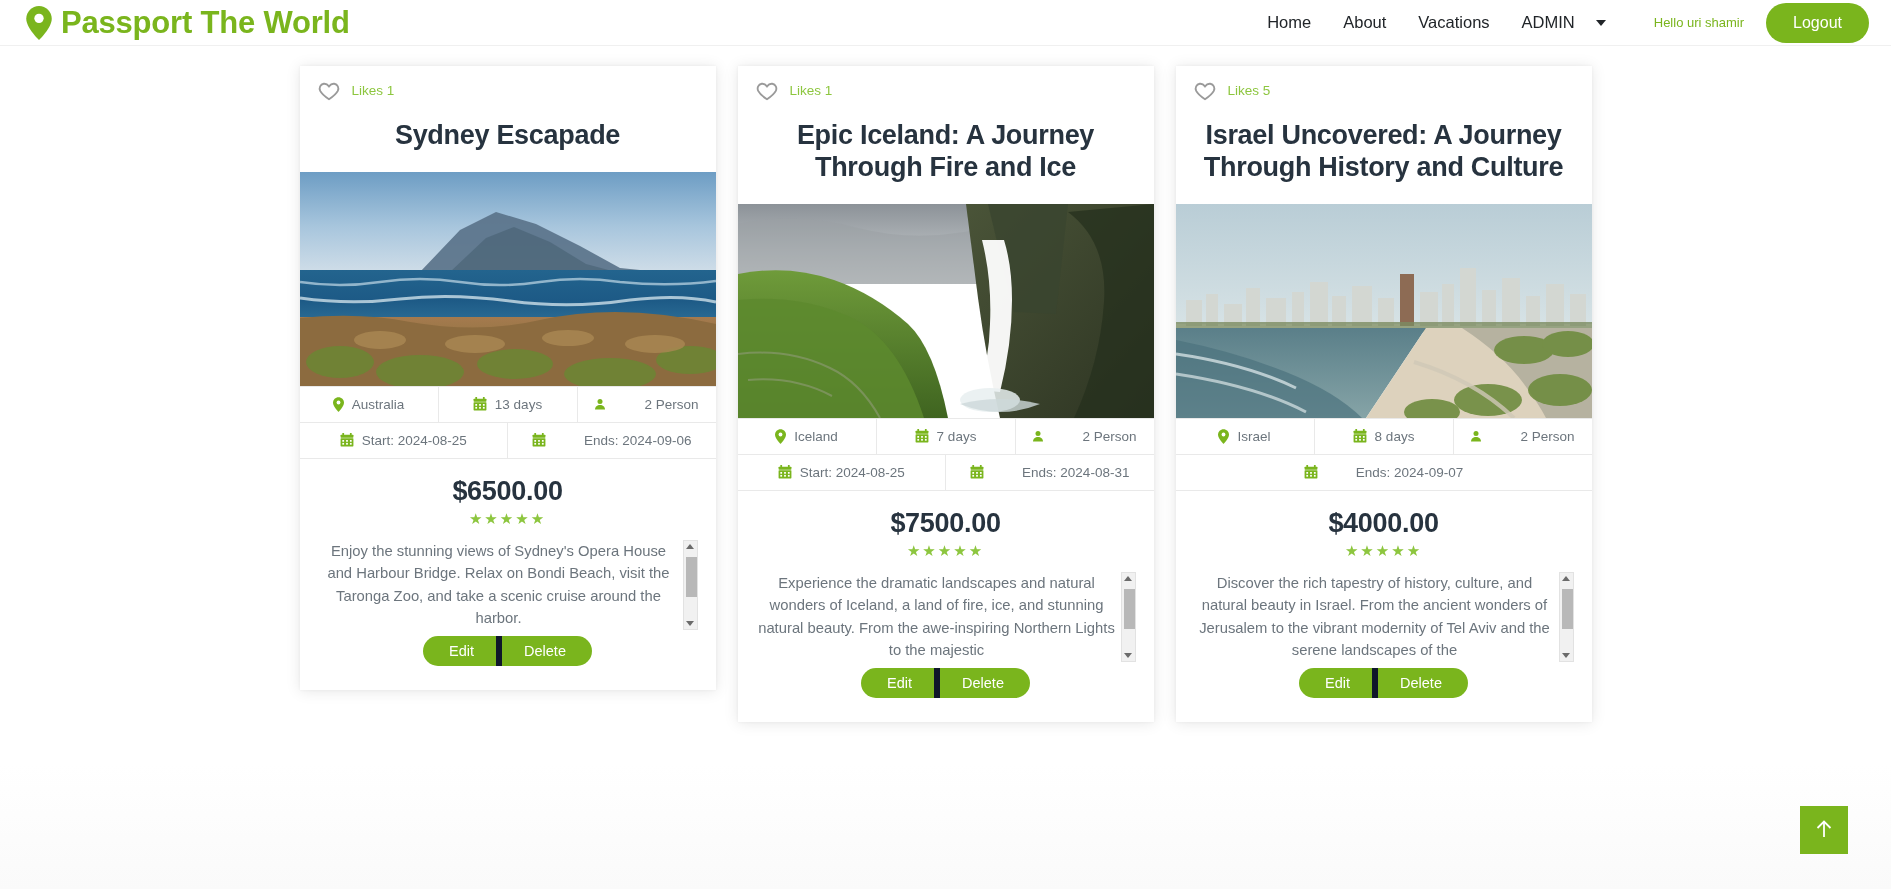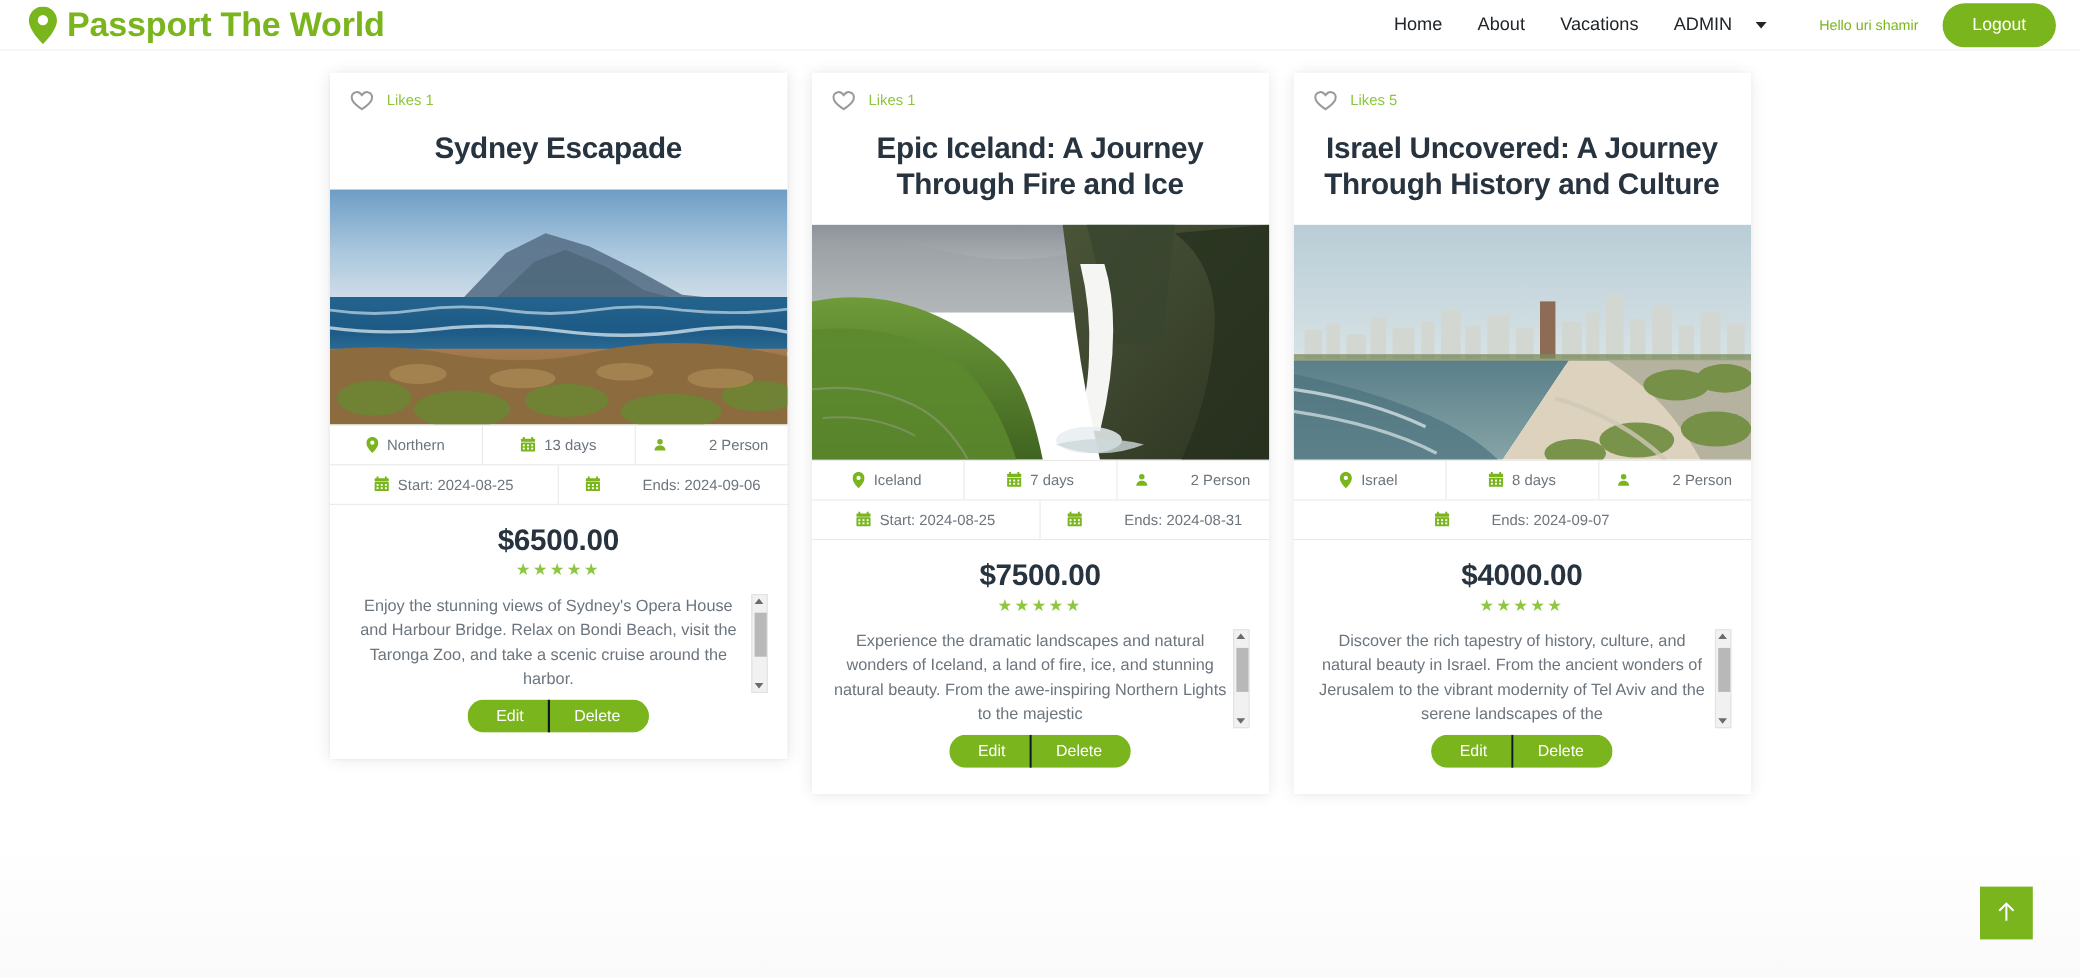--- a/index.html
+++ b/index.html
@@ -239,21 +239,21 @@
   .btn-edit, .btn-delete {
     background: #7ab51d;
     color: #ffffff;
     border: none;
     font-size: 14.5px;
     font-weight: 500;
     padding: 7px 22px;
     cursor: pointer;
     font-family: "Liberation Sans", sans-serif;
   }
-  .btn-edit { border-right: 2px solid #0f172a; padding-left: 26px; }
+  .btn-edit { border-right: 6px solid #0f172a; padding-left: 26px; }
   .btn-delete { padding-right: 26px; }
 
   
   .scroll-top {
     position: absolute;
     right: 43px;
     bottom: 35px;
     width: 48px;
     height: 48px;
     background: #7ab51d;
@@ -349,21 +349,21 @@
     </div>
 
     <div class="info-row">
       <div class="info-cell">
         <span>
           <svg class="mini-icon" width="11" height="15" viewBox="0 0 24 32">
               <path d="M12 0C5.4 0 0 5.4 0 12c0 8.5 12 20 12 20s12-11.5 12-20C24 5.4 18.6 0 12 0z" fill="#7ab51d"></path>
               <circle cx="12" cy="11.6" r="4.2" fill="#ffffff"></circle>
             </svg>
         </span>
-        <span>Northern</span>
+        <span>Australia</span>
       </div>
       <div class="info-cell">
         <span>
           <svg class="mini-icon" width="14" height="14" viewBox="0 0 24 24">
               <rect x="1" y="3" width="22" height="5" rx="1" fill="#7ab51d"></rect>
               <rect x="1" y="9" width="22" height="14" rx="1" fill="#7ab51d"></rect>
               <g fill="#ffffff">
                 <rect x="4" y="12" width="3" height="3"></rect>
                 <rect x="10.5" y="12" width="3" height="3"></rect>
                 <rect x="17" y="12" width="3" height="3"></rect>

